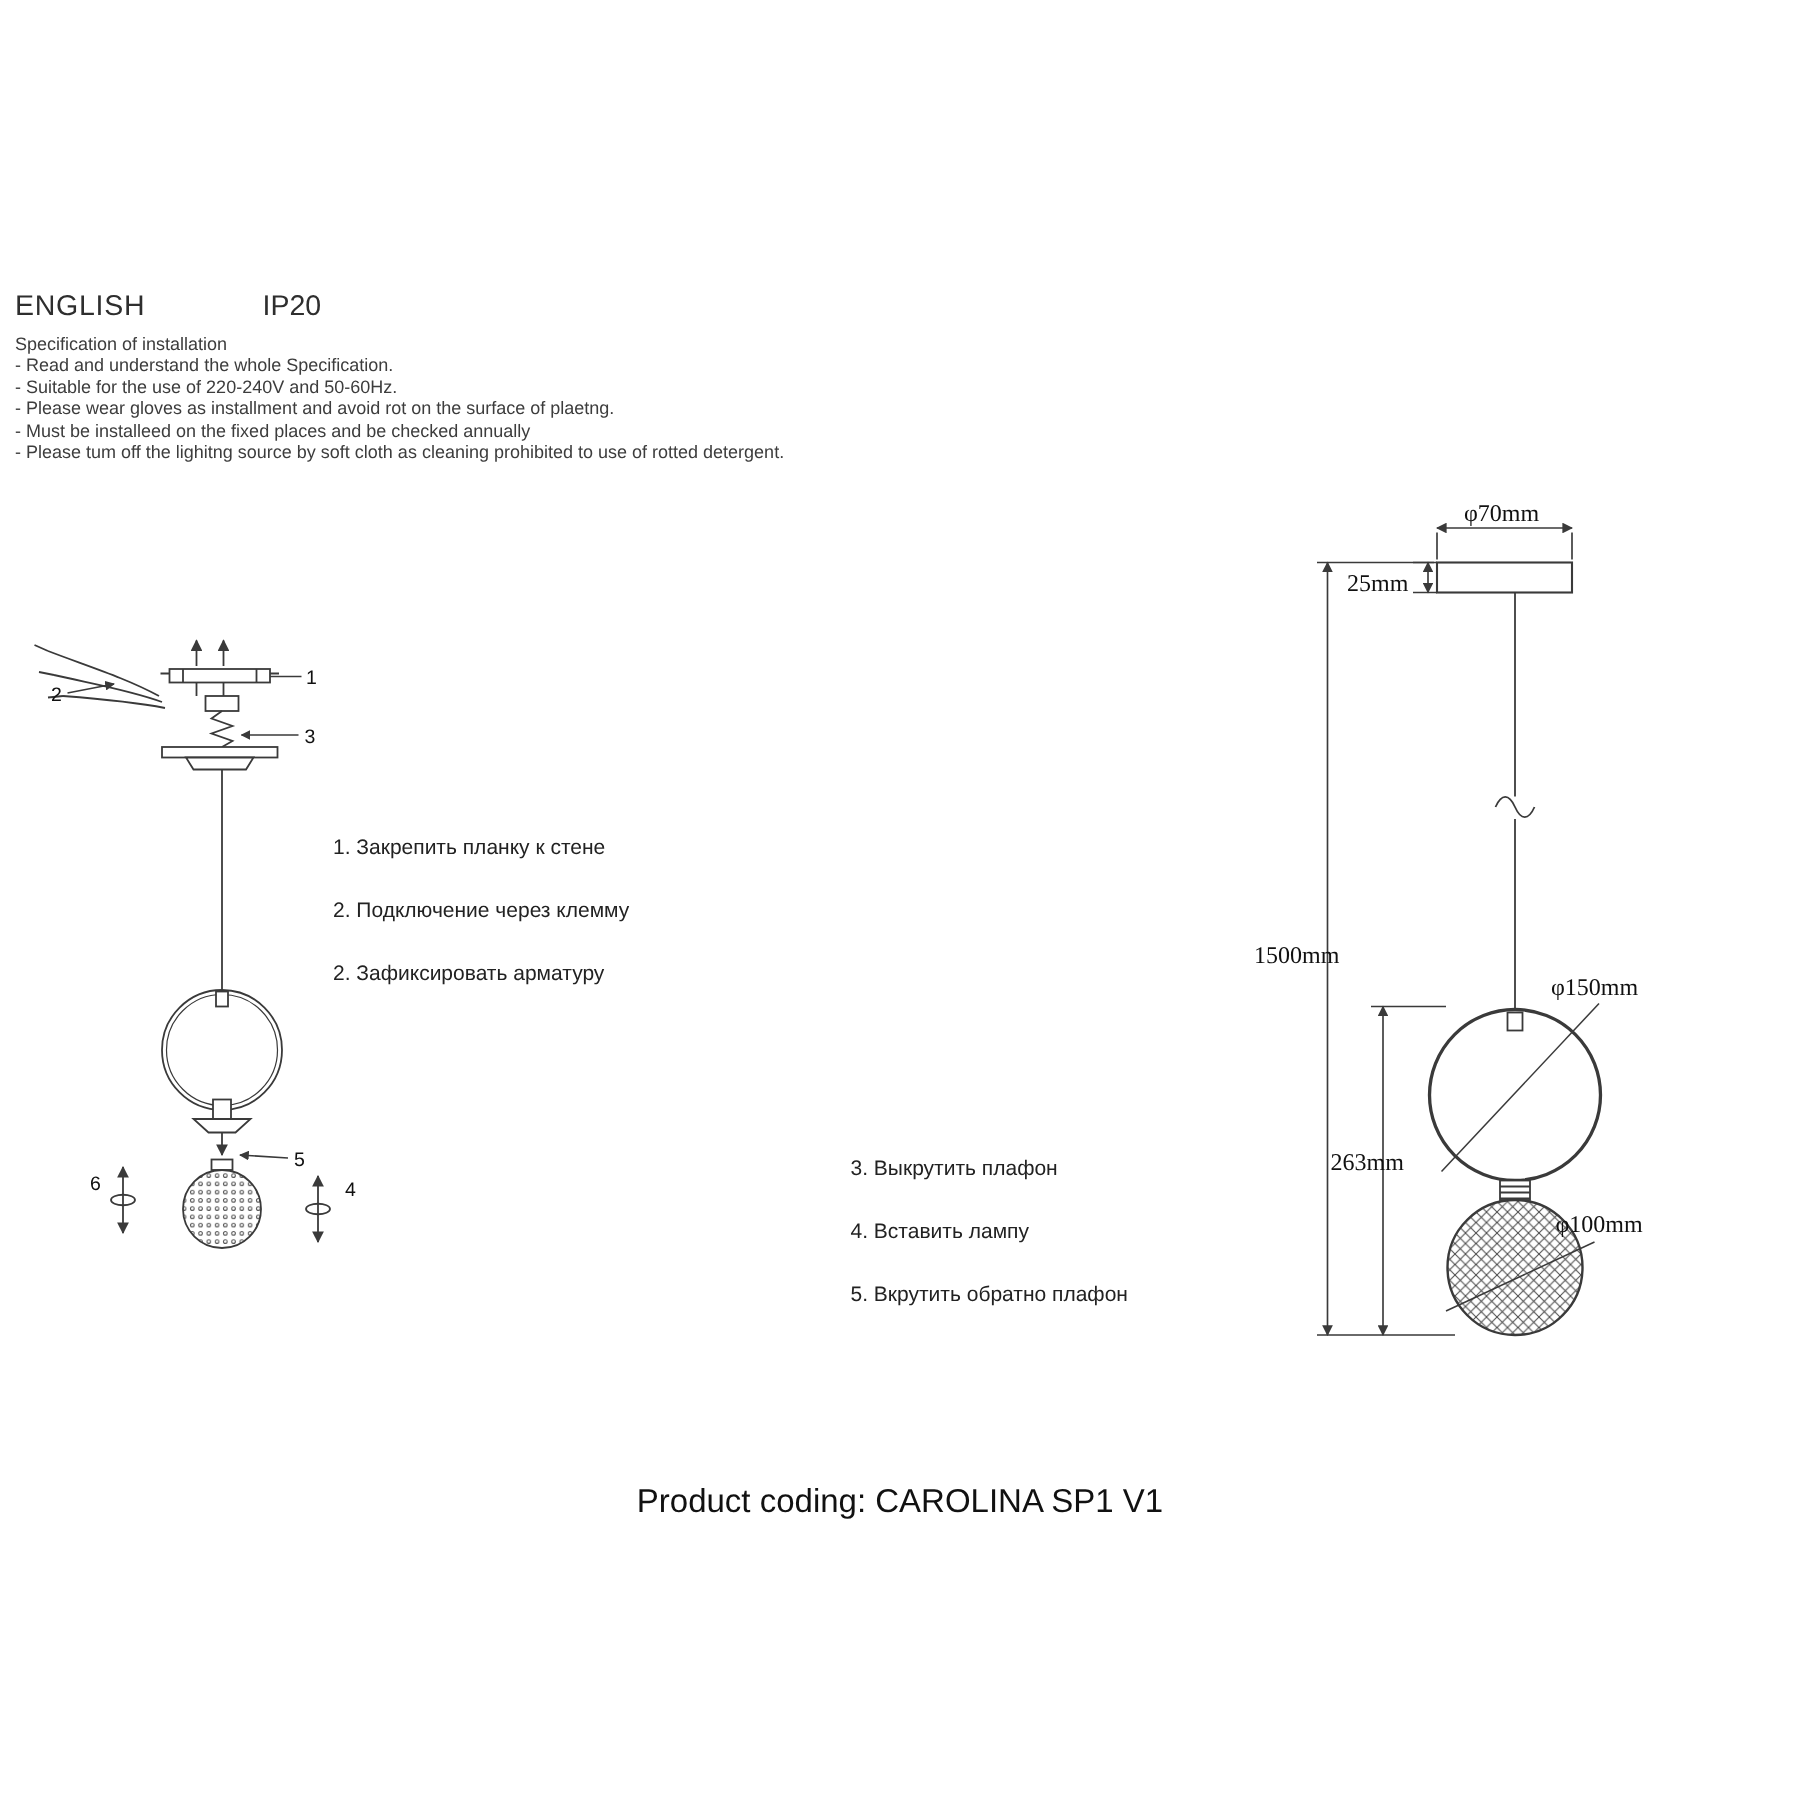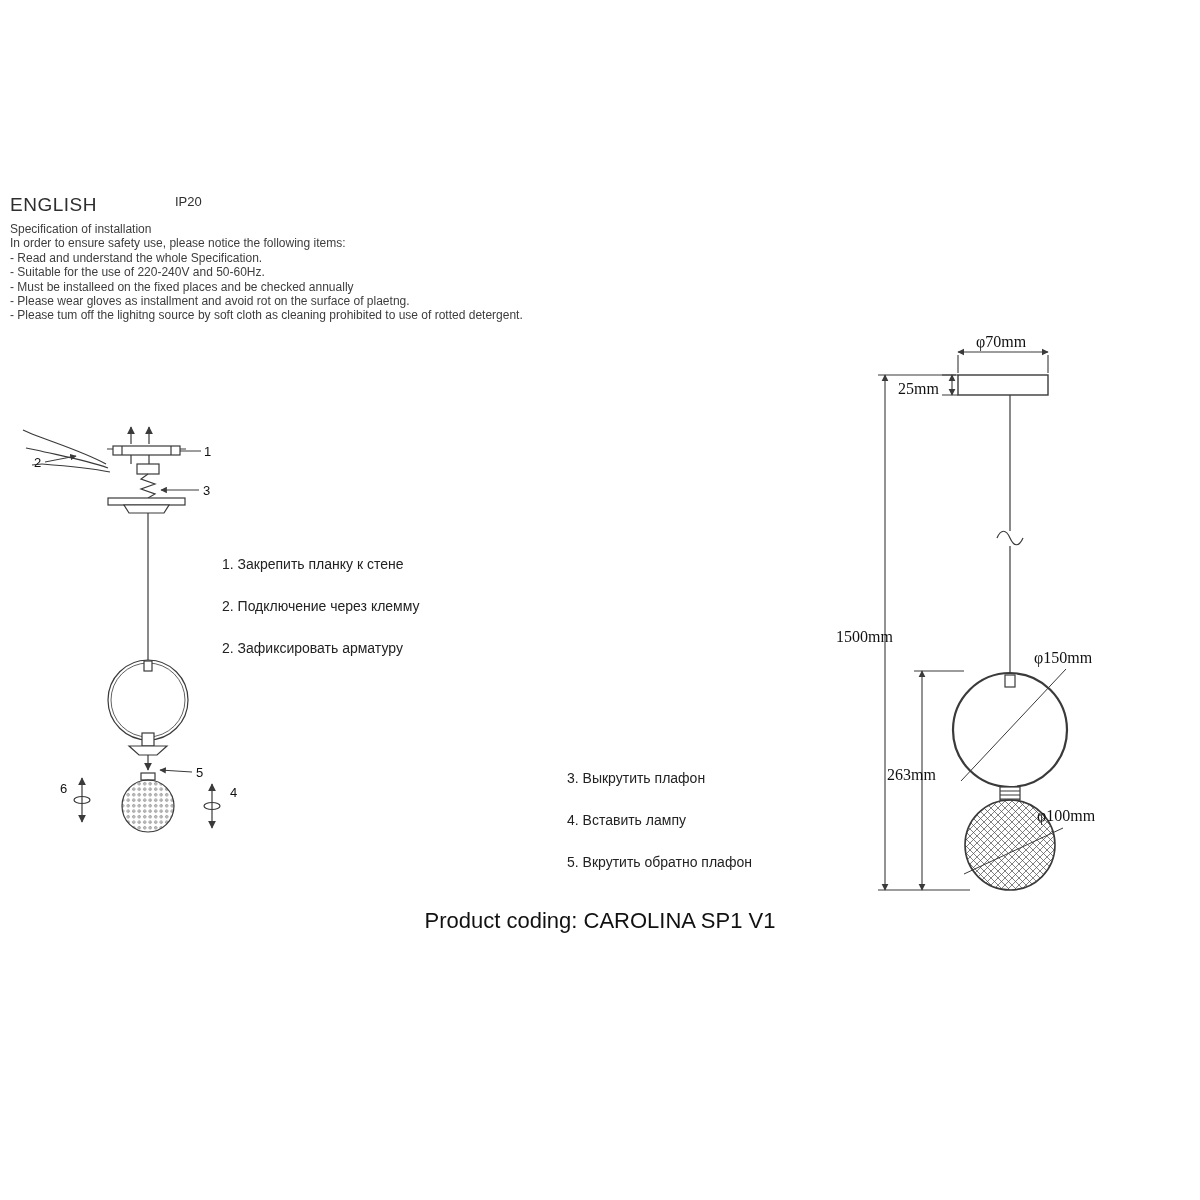--- a/index.html
+++ b/index.html
@@ -1,46 +1,45 @@
 <!DOCTYPE html>
 <html><head>
 <meta charset="utf-8">
 <style>
   html,body{margin:0;padding:0;background:#fff;}
   .page{position:relative;width:1200px;height:1028px;background:#ffffff;
         font-family:"Liberation Sans",sans-serif;color:#1a1a1a;overflow:hidden;}
   .abs{position:absolute;}
   .hdr-lang{left:10px;top:194px;font-size:19px;color:#2e2e2e;letter-spacing:.5px;}
-  .hdr-ip{left:175px;top:194px;font-size:13px;color:#2e2e2e;}
+  .hdr-ip{left:175px;top:194px;font-size:19px;color:#2e2e2e;}
   .spec{left:10px;top:222px;font-size:12px;line-height:14.4px;color:#3d3d3d;width:640px;}
   .spec div{white-space:nowrap;}
   .ru-block{font-size:14px;color:#222;}
   .ru-block .line{margin-bottom:26px;white-space:nowrap;}
   .ru1{left:222px;top:540px;margin-top:16px;}
   .ru2{left:567px;top:770px;}
-  .product{left:0;top:908px;width:1200px;text-align:center;font-size:22px;color:#111;}
+  .product{left:0;top:988px;width:1200px;text-align:center;font-size:22px;color:#111;}
   svg text.dim{font-family:"Liberation Serif",serif;font-size:16px;fill:#111;}
   svg text.callout{font-family:"Liberation Sans",sans-serif;font-size:13px;fill:#111;}
   svg{overflow:visible;}
 </style>
 </head>
 <body>
 
 <div class="page">
 
   <div class="abs hdr-lang">ENGLISH</div>
   <div class="abs hdr-ip">IP20</div>
 
   <div class="abs spec">
     <div>Specification of installation</div>
-    <div>In order to ensure safety use, please notice the following items:</div>
     <div>- Read and understand the whole Specification.</div>
     <div>- Suitable for the use of 220-240V and 50-60Hz.</div>
+    <div>- Please wear gloves as installment and avoid rot on the surface of plaetng.</div>
     <div>- Must be installeed on the fixed places and be checked annually</div>
-    <div>- Please wear gloves as installment and avoid rot on the surface of plaetng.</div>
     <div>- Please tum off the lighitng source by soft cloth as cleaning prohibited to use of rotted detergent.</div>
   </div>
 
   <svg class="abs" style="left:10px;top:418px;" width="270" height="420" viewBox="0 0 270 420">
     <defs>
       <marker id="mA" viewBox="0 0 10 10" refX="9" refY="5" markerWidth="6.5" markerHeight="6.5" orient="auto-start-reverse">
         <path d="M0,0L10,5L0,10Z" fill="#3a3a3a"></path>
       </marker>
       <pattern id="pDots" width="5.5" height="5.5" patternUnits="userSpaceOnUse">
         <circle cx="2.7" cy="2.7" r="1.2" fill="none" stroke="#555" stroke-width="0.7"></circle>

